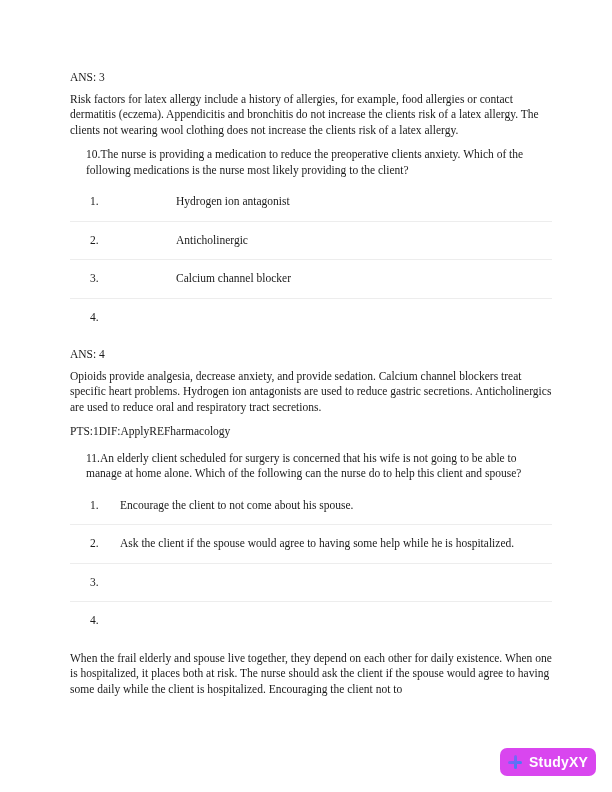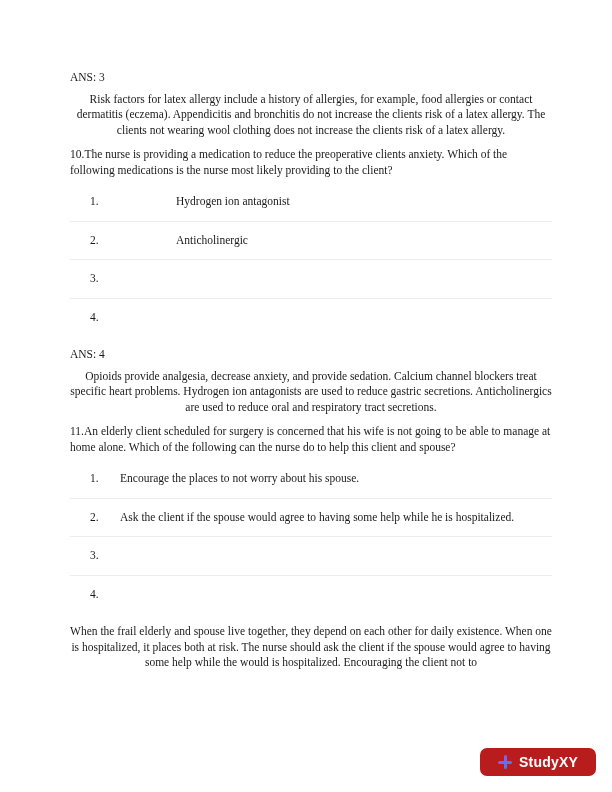--- a/index.html
+++ b/index.html
@@ -23,28 +23,27 @@
     padding: 70px 60px 0 70px;
     width: 612px;
   }
   .line {
     margin: 0 0 6px 0;
     line-height: 1.35;
   }
   .para {
     margin: 0 0 9px 0;
     line-height: 1.35;
-    text-align: center;
   }
   .pts {
     margin: 0 0 11px 0;
     line-height: 1.35;
   }
   .question {
-    margin: 0 0 5px 0;
+    margin: 0 0 5px 16px;
     line-height: 1.35;
   }
   .options {
     margin: 0 0 11px 0;
   }
   .opt-row {
     display: flex;
     align-items: baseline;
     padding: 11px 0 11px 20px;
     border-bottom: 1px solid #ededed;
@@ -63,23 +62,23 @@
     flex: 1 1 auto;
   }
   .brand-badge {
     position: absolute;
     right: 16px;
     bottom: 16px;
     height: 28px;
     display: flex;
     align-items: center;
     gap: 7px;
-    padding: 0 18px;
+    padding: 0 8px;
     border-radius: 7px;
-    background: #b91c1c;
+    background: #d946ef;
     cursor: pointer;
   }
   .plus-icon {
     position: relative;
     width: 14px;
     height: 14px;
   }
   .plus-icon .bar-v,
   .plus-icon .bar-h {
     position: absolute;
@@ -127,49 +126,51 @@
       <div class="opt-row">
         <span class="opt-num-wide">1.</span>
         <span class="opt-text">Hydrogen ion antagonist</span>
       </div>
       <div class="opt-row">
         <span class="opt-num-wide">2.</span>
         <span class="opt-text">Anticholinergic</span>
       </div>
       <div class="opt-row">
         <span class="opt-num-wide">3.</span>
+        <span class="opt-text">Calcium channel blocker</span>
       </div>
       <div class="opt-row last">
         <span class="opt-num-wide">4.</span>
       </div>
     </div>
 
     <p class="line">ANS: 4</p>
     <p class="para">Opioids provide analgesia, decrease anxiety, and provide sedation. Calcium channel blockers treat specific heart problems. Hydrogen ion antagonists are used to reduce gastric secretions. Anticholinergics are used to reduce oral and respiratory tract secretions.</p>
+    <p class="pts">PTS:1DIF:ApplyREFharmacology</p>
 
     <p class="question">11.An elderly client scheduled for surgery is concerned that his wife is not going to be able to manage at home alone. Which of the following can the nurse do to help this client and spouse?</p>
 
     <div class="options">
       <div class="opt-row">
         <span class="opt-num-narrow">1.</span>
-        <span class="opt-text">Encourage the places to not worry about his spouse.</span>
+        <span class="opt-text">Encourage the client to not come about his spouse.</span>
       </div>
       <div class="opt-row">
         <span class="opt-num-narrow">2.</span>
         <span class="opt-text">Ask the client if the spouse would agree to having some help while he is hospitalized.</span>
       </div>
       <div class="opt-row">
         <span class="opt-num-narrow">3.</span>
       </div>
       <div class="opt-row last">
         <span class="opt-num-narrow">4.</span>
       </div>
     </div>
 
-    <p class="para">When the frail elderly and spouse live together, they depend on each other for daily existence. When one is hospitalized, it places both at risk. The nurse should ask the client if the spouse would agree to having some help while the would is hospitalized. Encouraging the client not to</p>
+    <p class="para">When the frail elderly and spouse live together, they depend on each other for daily existence. When one is hospitalized, it places both at risk. The nurse should ask the client if the spouse would agree to having some daily while the client is hospitalized. Encouraging the client not to</p>
 
   </div>
 
   <div class="brand-badge">
     <span class="plus-icon">
       <span class="bar-v"></span>
       <span class="bar-h"></span>
     </span>
     <span class="brand-text"><span class="primary">Study</span><span class="secondary">XY</span></span>
   </div>

